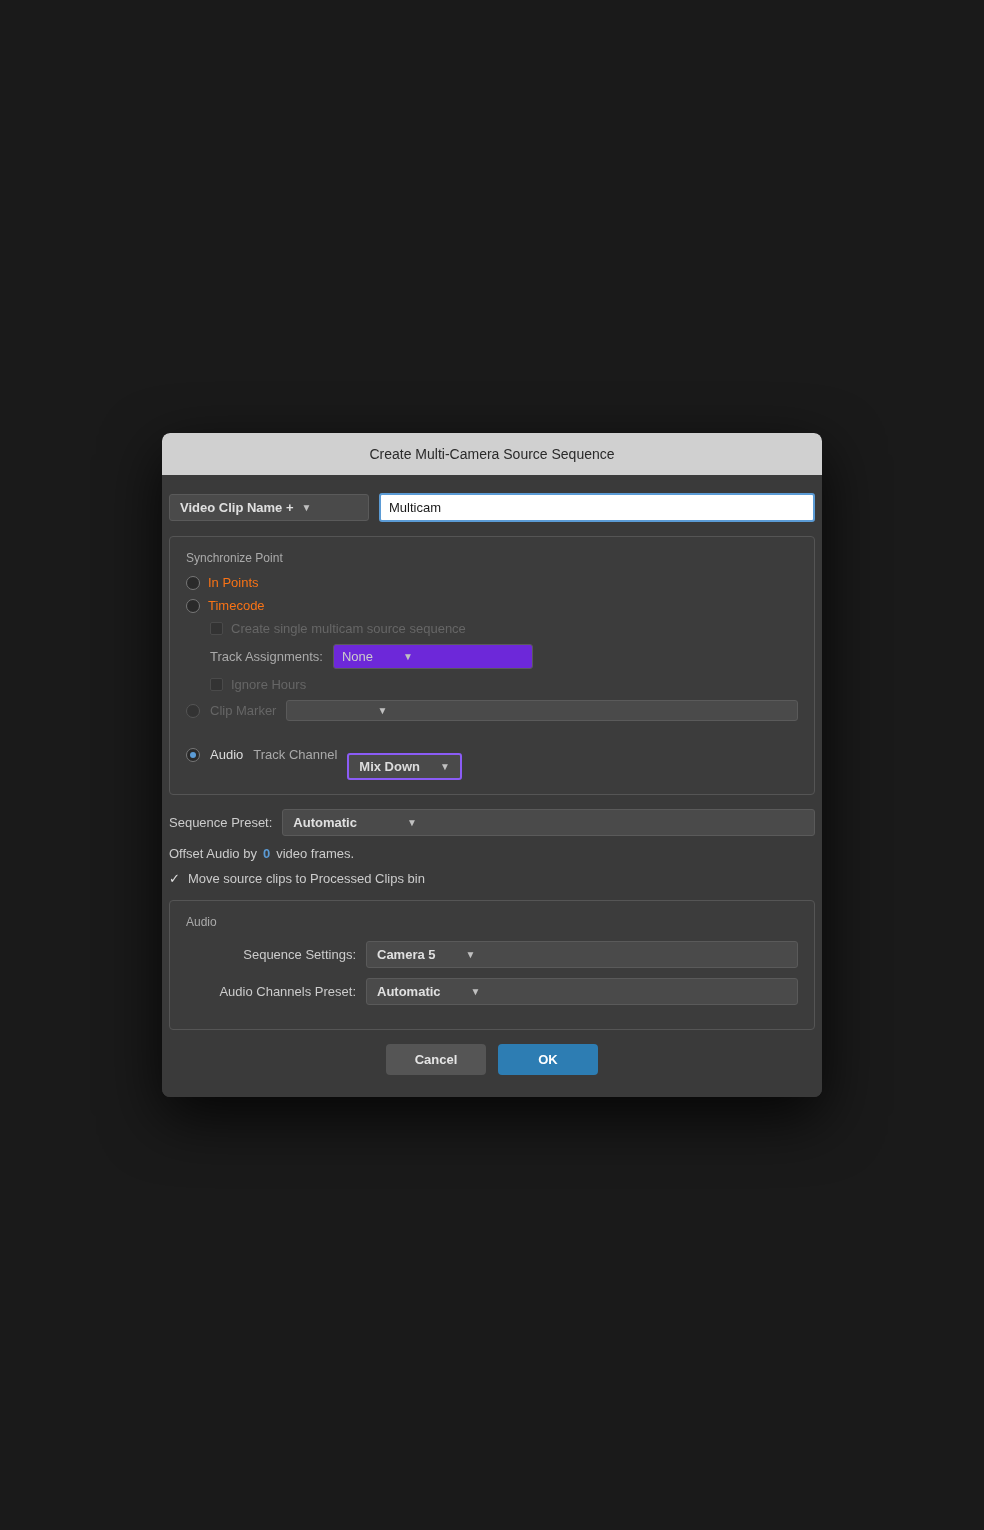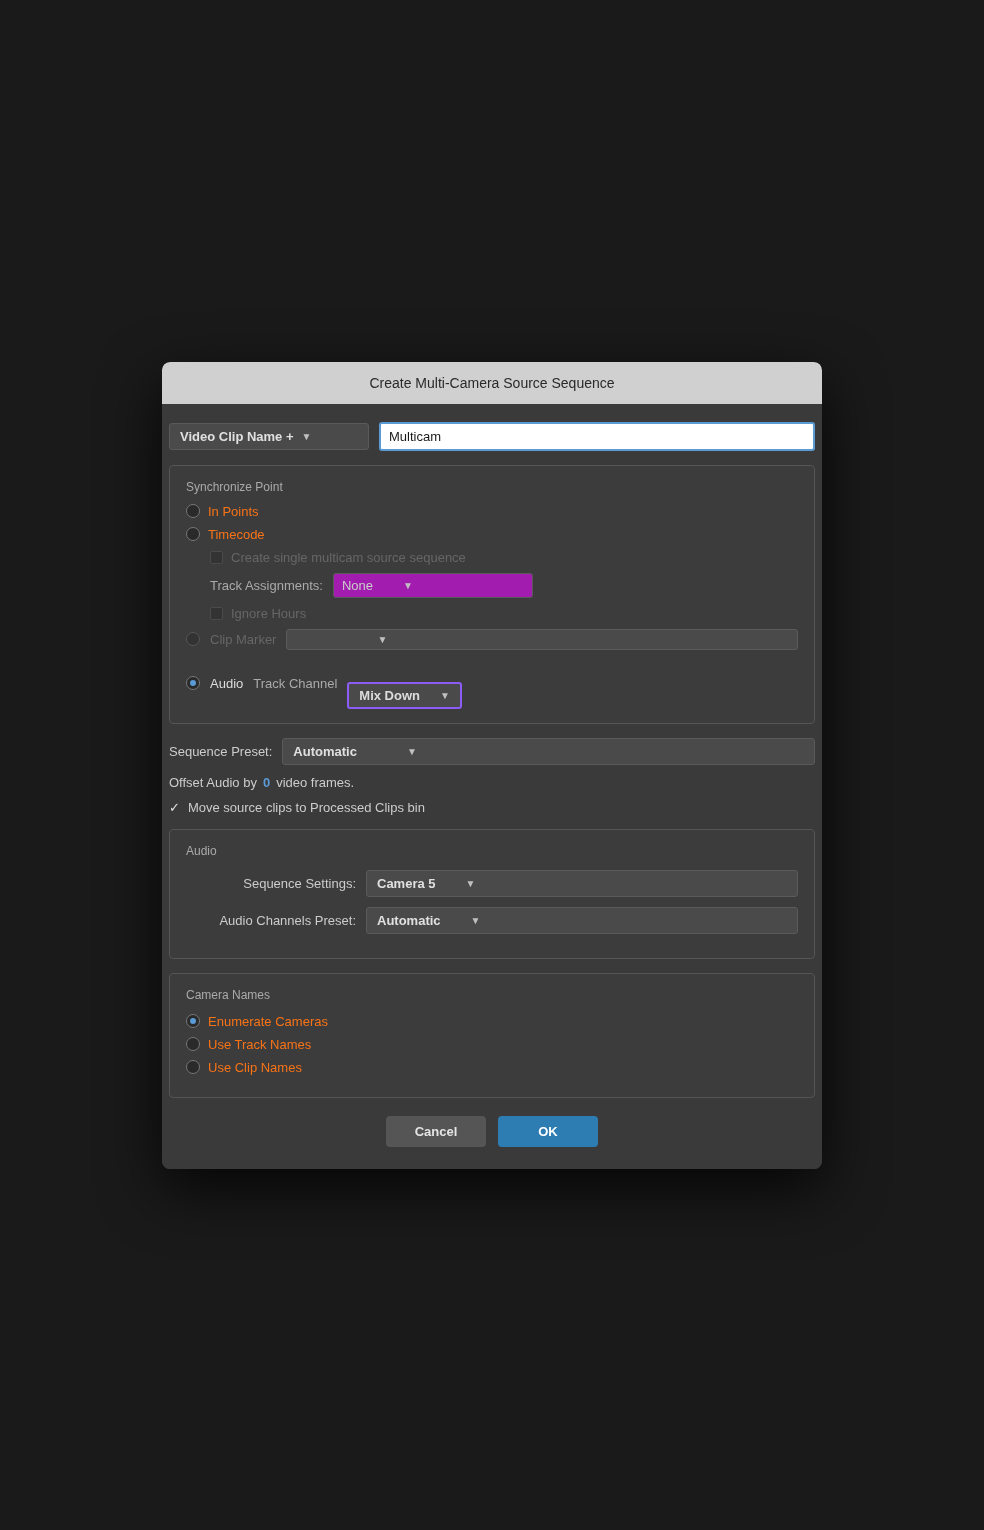--- a/index.html
+++ b/index.html
@@ -149,21 +149,21 @@
       gap: 10px;
       margin-bottom: 8px;
     }
     .track-assign-label {
       color: #aaa;
       font-size: 13px;
     }
     .inline-dropdown {
       display: flex;
       align-items: center;
-      background: #a21caf;
+      background: #6d28d9;
       border: 1px solid #5a5a5a;
       border-radius: 3px;
       padding: 4px 8px;
       gap: 30px;
       cursor: pointer;
       min-width: 200px;
     }
     .inline-dropdown-label {
       color: #ccc;
       font-size: 13px;
@@ -482,38 +482,20 @@
 
       <div class="settings-row">
         <span class="settings-label">Audio Channels Preset:</span>
         <div class="settings-dropdown">
           <span class="settings-dropdown-label">Automatic</span>
           <span class="dropdown-arrow">▼</span>
         </div>
       </div>
     </div>
 
-    <div class="camera-section">
-      <div class="camera-section-title">Camera Names</div>
-
-      <div class="radio-row">
-        <div class="audio-radio-dot selected"></div>
-        <span class="radio-label">Enumerate Cameras</span>
-      </div>
-
-      <div class="radio-row">
-        <div class="radio-dot"></div>
-        <span class="radio-label">Use Track Names</span>
-      </div>
-
-      <div class="radio-row">
-        <div class="radio-dot"></div>
-        <span class="radio-label">Use Clip Names</span>
-      </div>
-    </div>
 
     <div class="button-row">
       <button class="cancel-btn">Cancel</button>
       <button class="ok-btn">OK</button>
     </div>
 
   </div>
 </div>
 
 </body></html>

